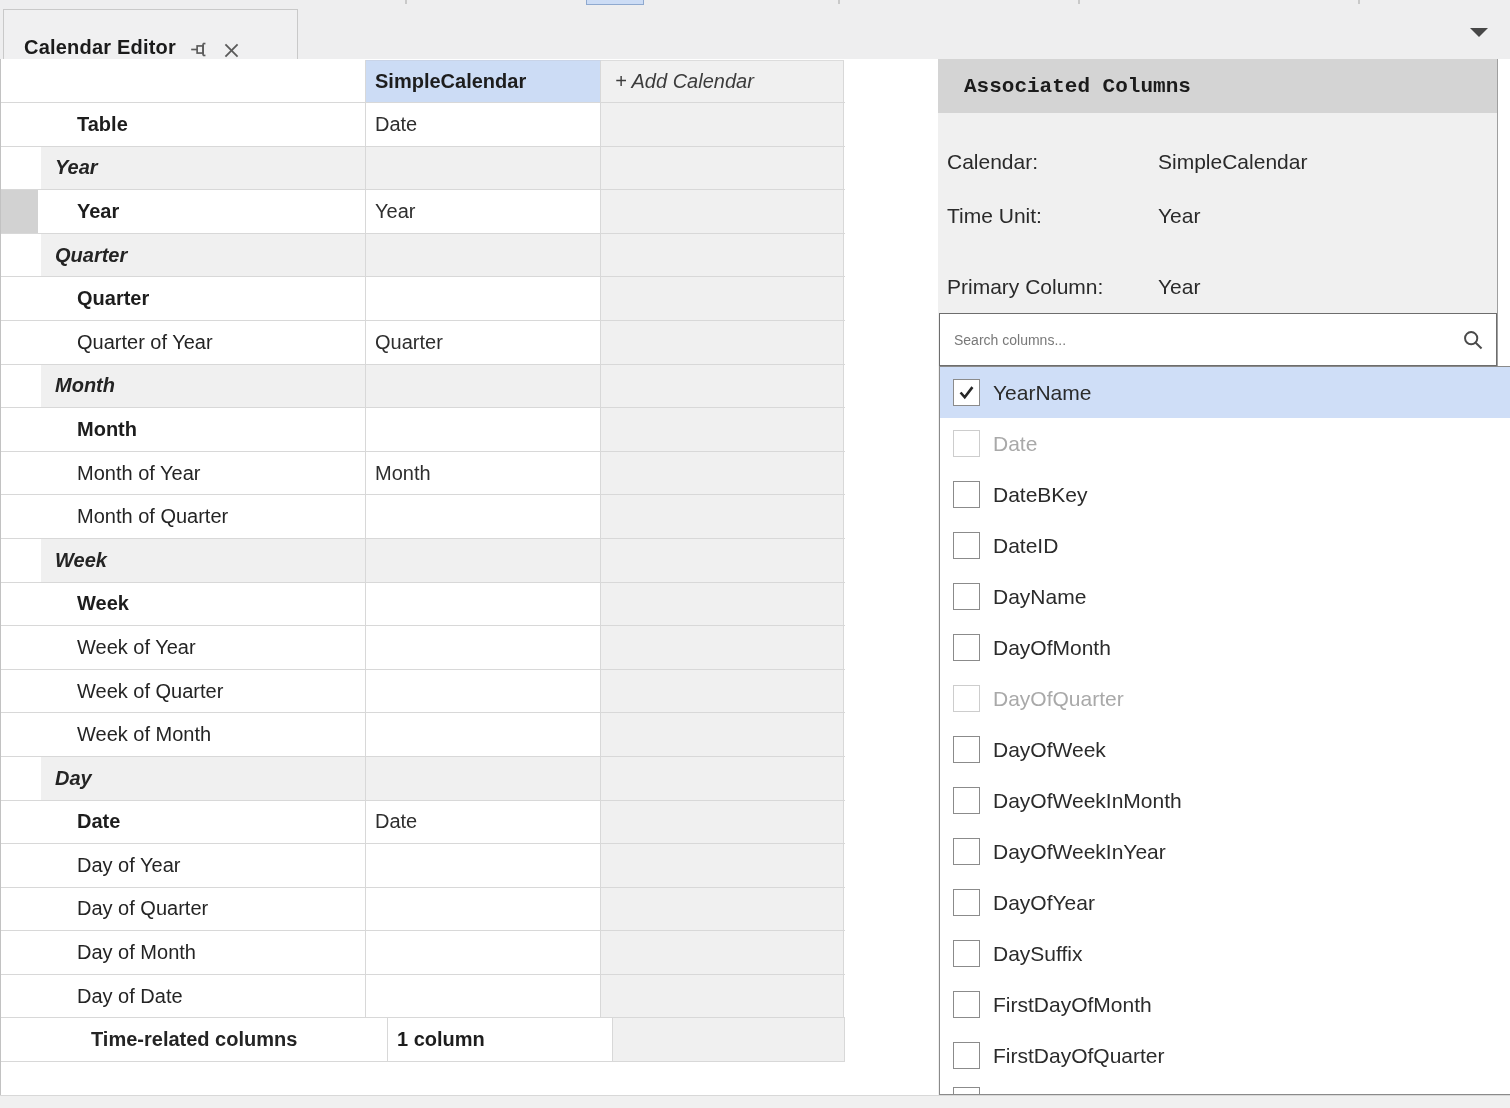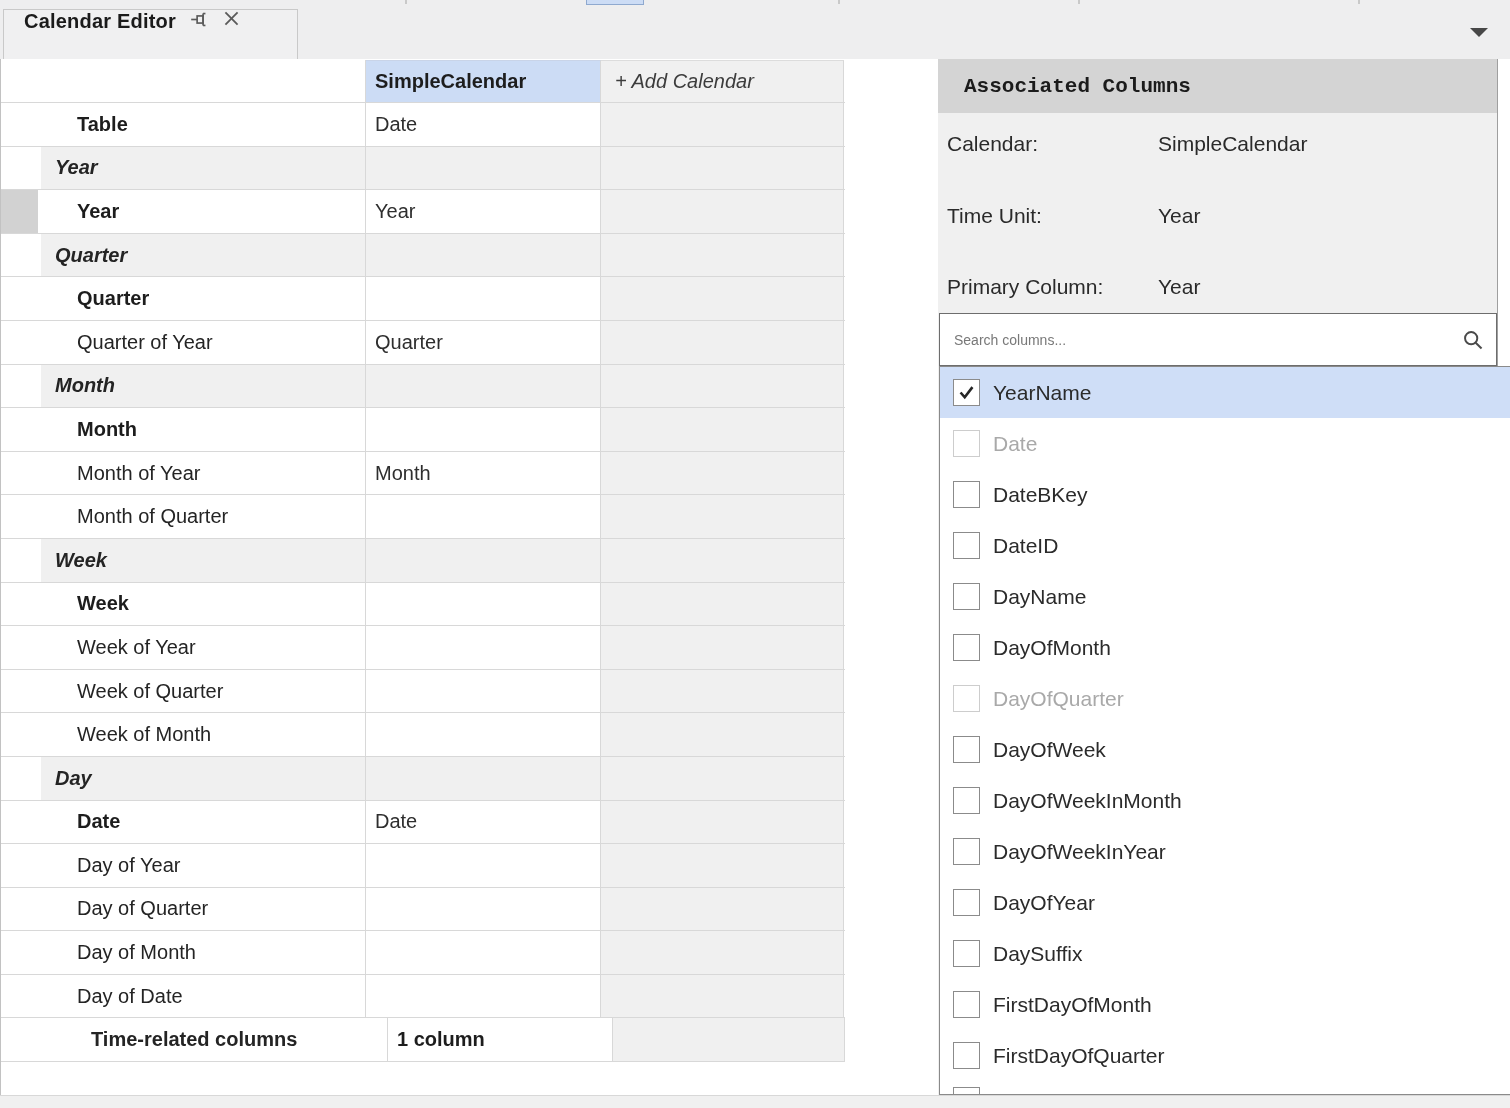--- a/index.html
+++ b/index.html
@@ -8,21 +8,21 @@
     width:1510px; height:1108px; position:relative; overflow:hidden;
     background:#ffffff; font-family:"Liberation Sans", sans-serif; color:#242424;
   }
   
   .header { position:absolute; left:0; top:0; width:1510px; height:59px; background:#eeeeef; }
   .tb-fragment { position:absolute; left:586px; top:0; width:58px; height:5px;
     background:#ccdcf5; border:1px solid #8fa9cf; border-top:none; }
   .tb-tick { position:absolute; top:0; width:2px; height:4px; background:#c9c9c9; }
   .tab { position:absolute; left:3px; top:9px; height:50px; min-width:295px;
     background:#f0f0f1; border:1px solid #c9c9c9; border-bottom:none;
-    display:flex; align-items:flex-start; padding:0 18px 0 20px; gap:14px; }
+    display:flex; align-items:flex-end; padding:0 18px 0 20px; gap:14px; }
   .tab-title { font-size:20px; font-weight:bold; color:#1b1b1b; letter-spacing:0.2px; }
   .tab svg { display:block; }
   .icon-btn { display:flex; align-items:center; justify-content:center; cursor:pointer; }
   .win-dropdown { position:absolute; left:1470px; top:28px; width:0; height:0;
     border-left:9px solid transparent; border-right:9px solid transparent; border-top:9px solid #474747; }
   .left-edge { position:absolute; left:0; top:59px; width:1px; height:1036px; background:#c2c2c2; }
 
   
   .grid { position:absolute; left:1px; top:60px; width:844px; font-size:20px; }
   .grow { display:flex; height:43.6px; border-bottom:1px solid #d8d8d8; background:#fff; }
@@ -44,21 +44,21 @@
     background:#f0f0f0; border-top:1px solid #dcdcdc; }
 
   
   .panel { position:absolute; left:938px; top:59px; width:560px; height:1036px;
     background:#f0f0f0; border-right:1px solid #9f9f9f; font-size:21px; }
   .panel-band { height:54px; background:#d4d4d4; display:flex; align-items:center;
     padding-left:26px; font-weight:bold; color:#1b1b1b;font-family:Liberation Mono, monospace; }
   .pfield { position:absolute; left:9px; display:flex; }
   .pfield .pl { width:211px; color:#2a2a2a; }
   .pfield .pv { color:#2a2a2a; }
-  .pf0 { top:73px; } .pf1 { top:145px; } .pf2 { top:216px; }
+  .pf0 { top:91px; } .pf1 { top:145px; } .pf2 { top:216px; }
   .searchbox { position:absolute; left:1px; top:254px; width:558px; height:53px;
     background:#ffffff; border:1px solid #6d6d6d; display:flex; align-items:center; padding:0 12px; }
   .searchbox input { flex:1; border:none; outline:none; background:transparent;
     font-family:"Liberation Sans", sans-serif; font-size:14px; color:#2a2a2a; }
   .searchbox input::placeholder { color:#787878; }
 
   .collist { position:absolute; left:1px; top:307px; width:611px; height:729px;
     background:#ffffff; border:1px solid #8a8a8a; overflow:hidden; }
   .citem { height:51px; display:flex; align-items:center; padding-left:13px;
     width:calc(100% - 37px); color:#2b2b2b; }

